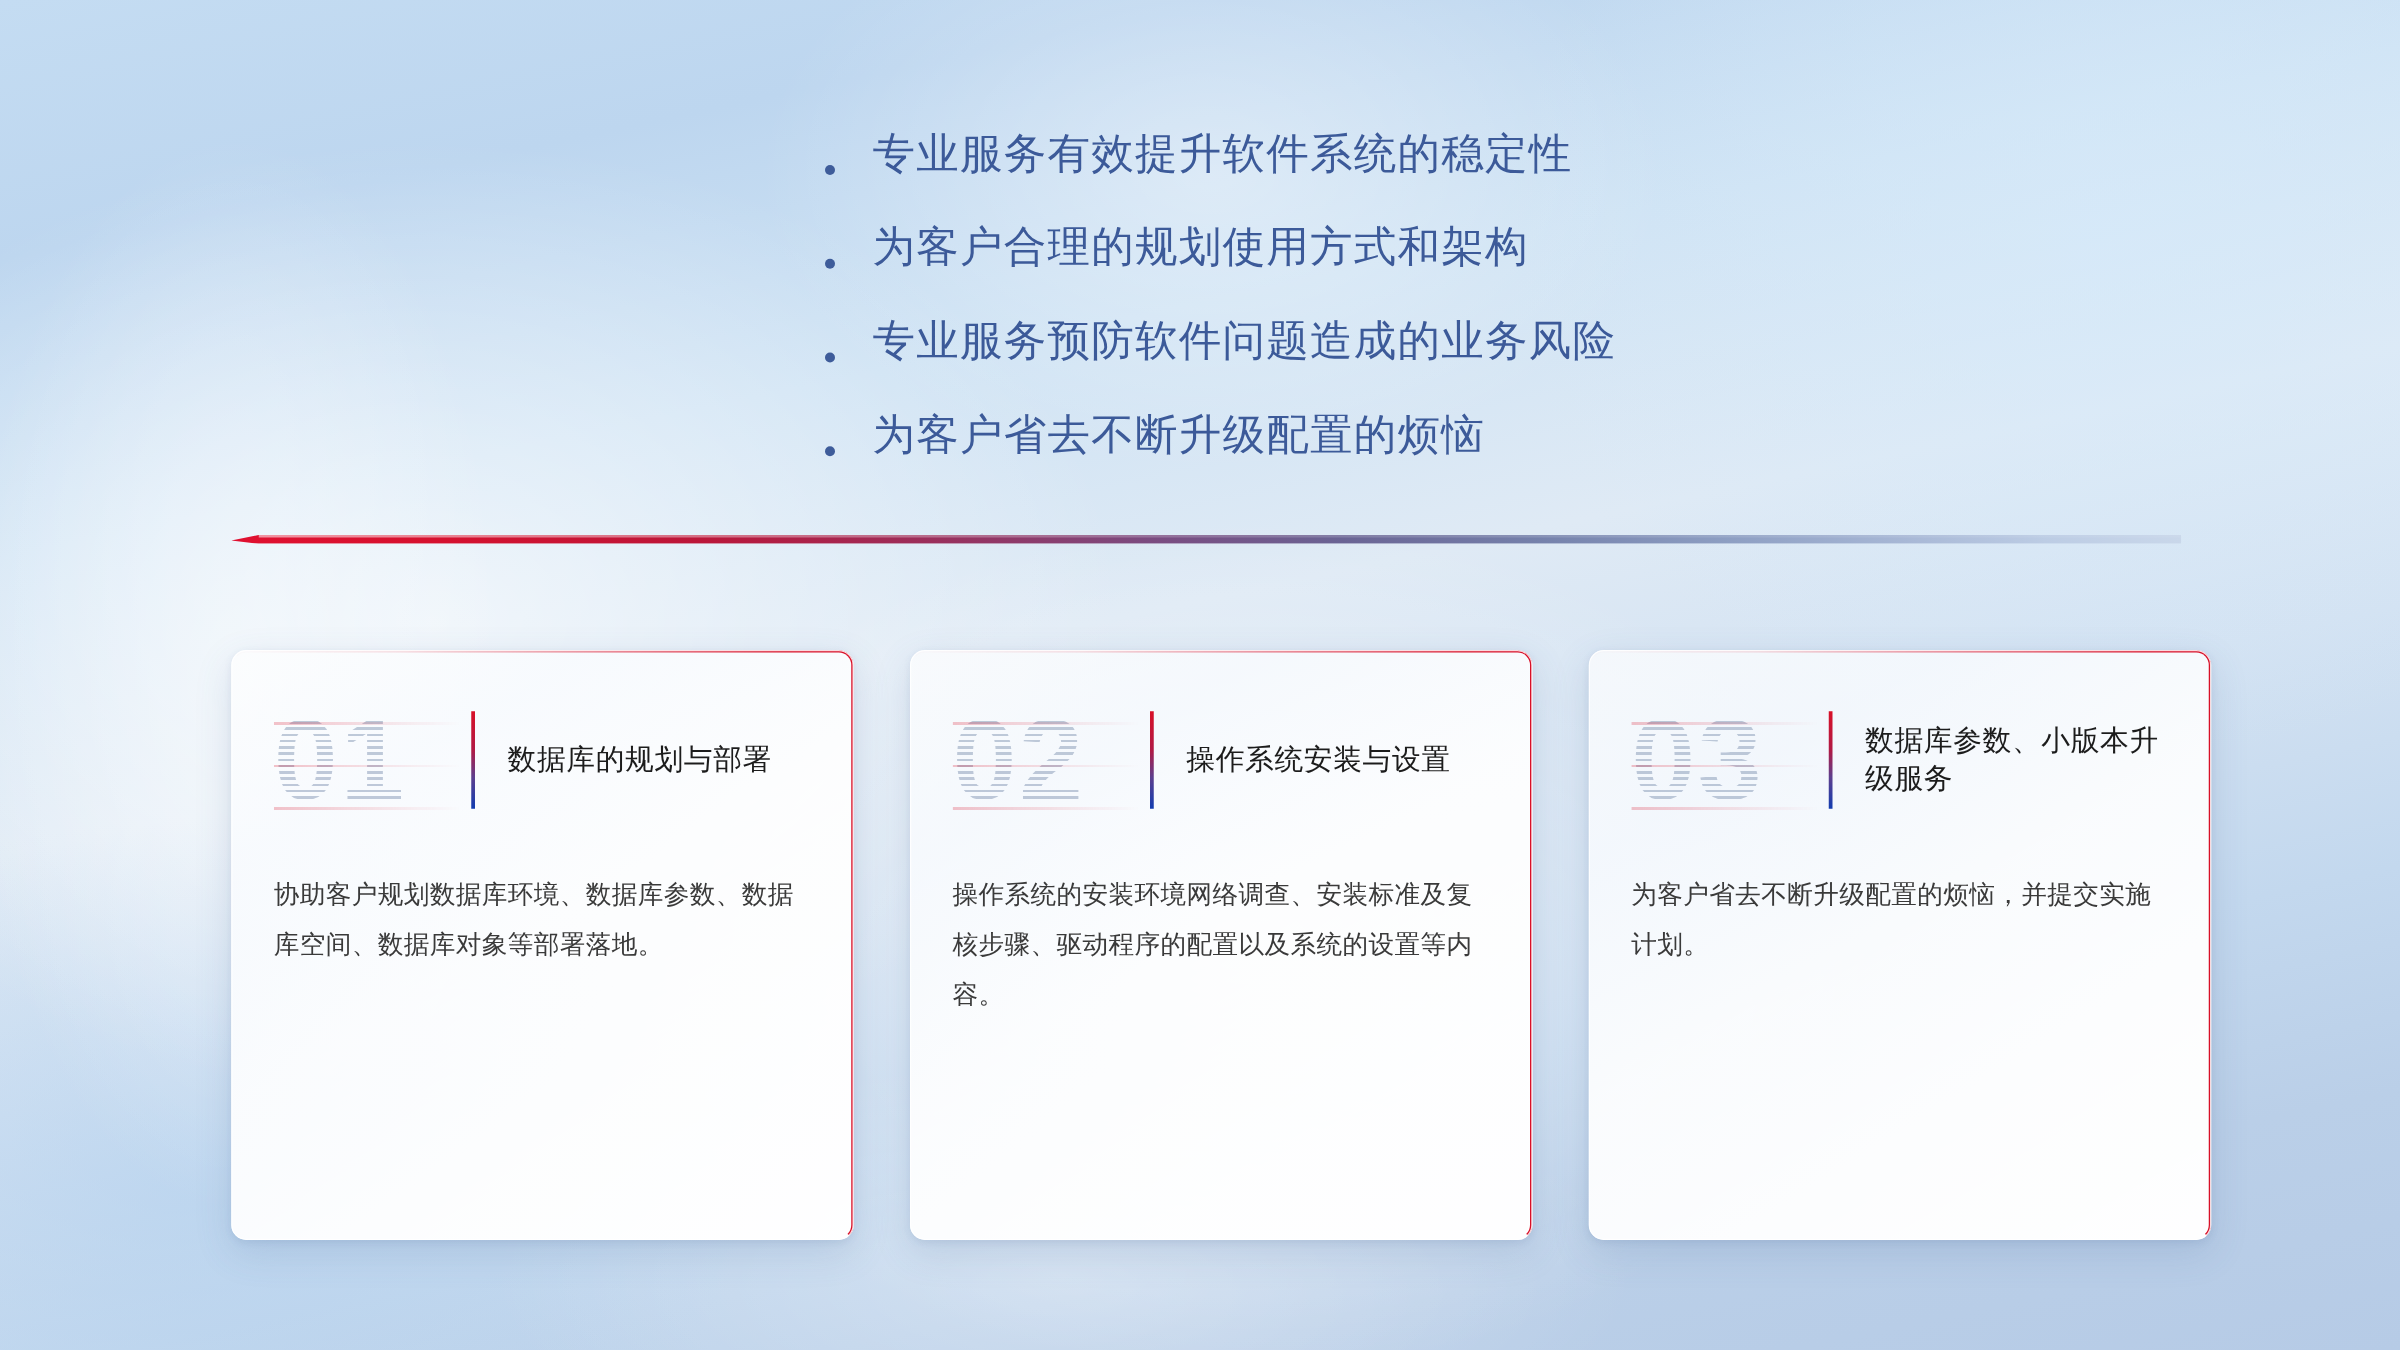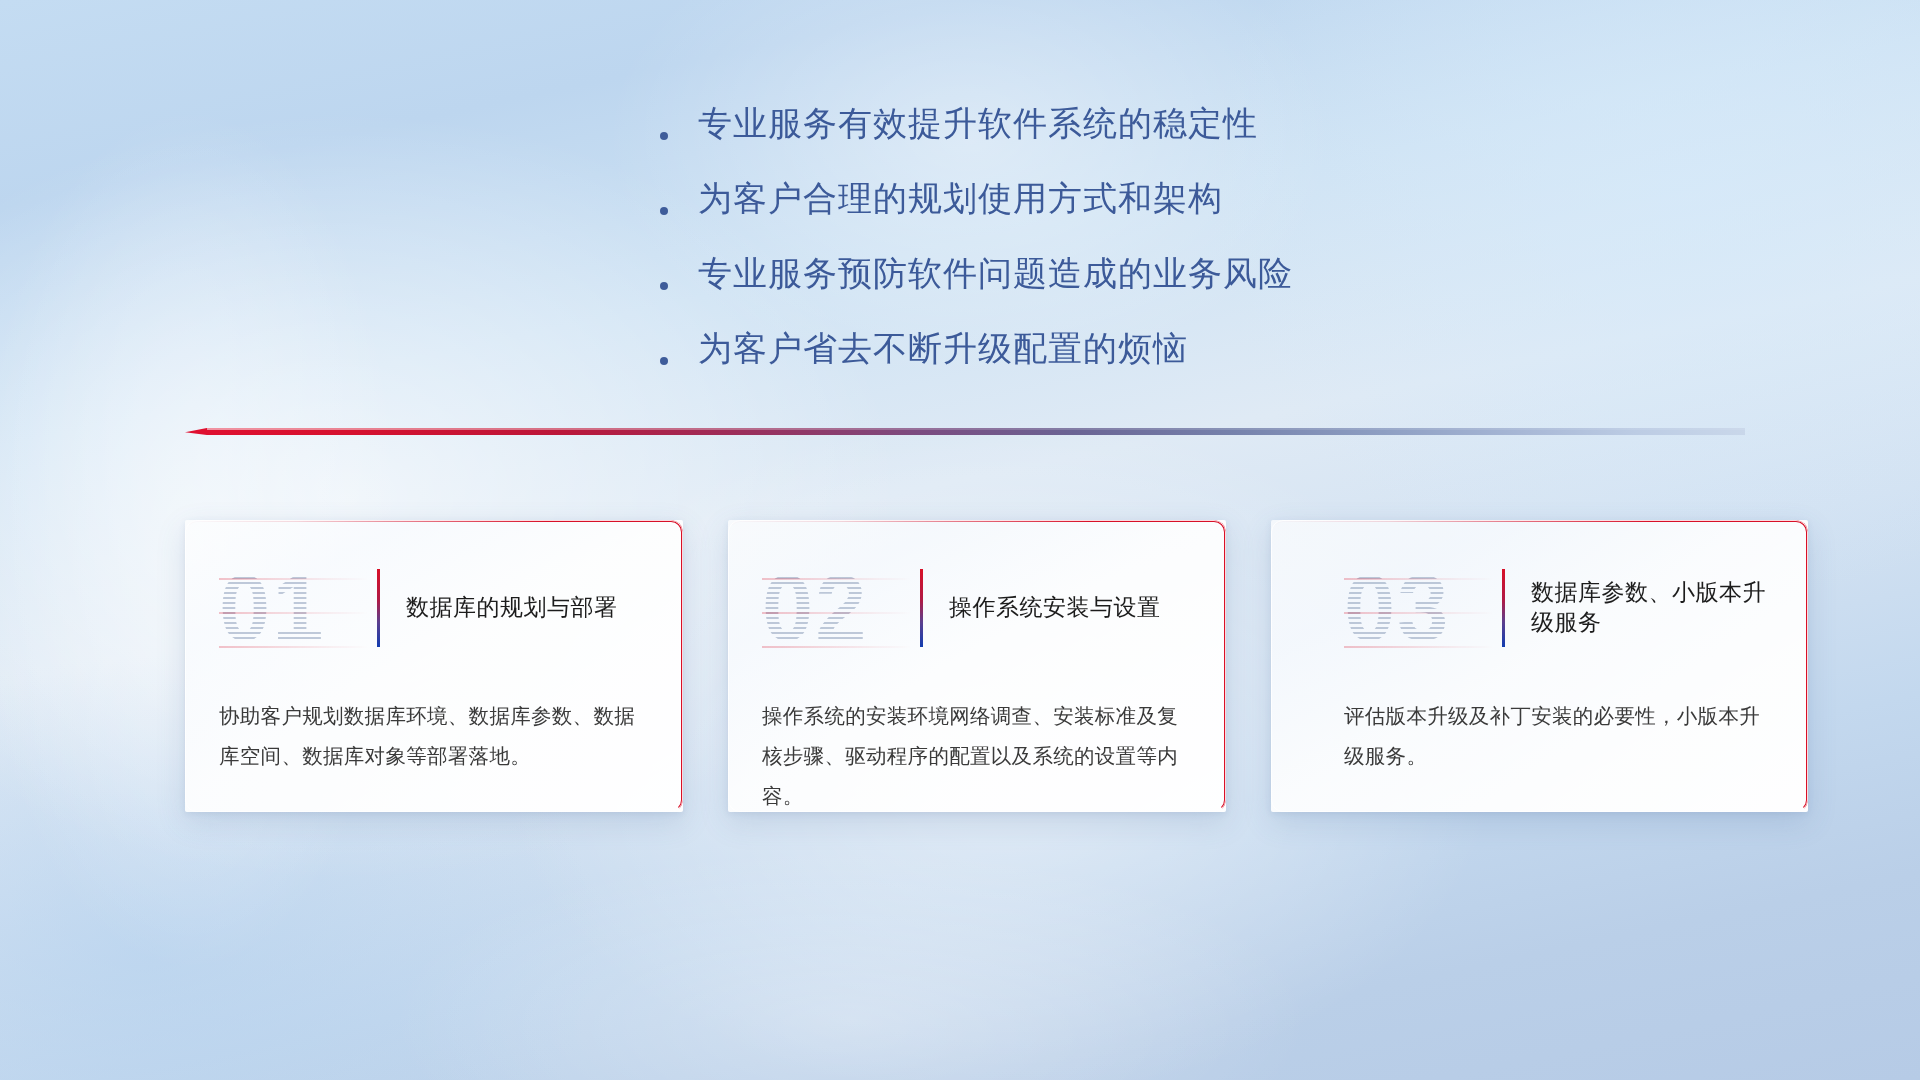--- a/index.html
+++ b/index.html
@@ -80,22 +80,22 @@
   .divider-shine{
     position:absolute;left:1.4%;top:4px;width:98.6%;height:2px;
     background:linear-gradient(90deg, rgba(255,255,255,0.55), rgba(255,255,255,0.18) 50%, rgba(255,255,255,0.05));
   }
 
   
   .cards{
     position:absolute;left:0;top:520px;width:1920px;height:410px;
   }
   .card{
-    position:absolute;top:0;width:498px;height:292px;
-    border-radius:2px;
+    position:absolute;top:0;width:498px;height:472px;
+    border-radius:12px;
     background:linear-gradient(150deg,
        rgba(255,255,255,0.70) 0%,
        rgba(250,252,255,0.80) 22%,
        rgba(255,255,255,0.90) 48%,
        rgba(255,255,255,0.96) 72%,
        rgba(255,255,255,0.99) 100%);
     box-shadow:0 10px 30px rgba(70,100,150,0.16), 0 2px 6px rgba(70,100,150,0.10);
     overflow:hidden;
   }
   .card-accent{
@@ -106,21 +106,21 @@
     border-left:2.5px solid transparent;
     -webkit-mask-image:linear-gradient(135deg, rgba(0,0,0,0) 0%, rgba(0,0,0,0.15) 14%, rgba(0,0,0,1) 46%, rgba(0,0,0,1) 100%);
     mask-image:linear-gradient(135deg, rgba(0,0,0,0) 0%, rgba(0,0,0,0.15) 14%, rgba(0,0,0,1) 46%, rgba(0,0,0,1) 100%);
   }
   .card-inner-edge{
     position:absolute;inset:0;border-radius:12px;pointer-events:none;
     border:1px solid rgba(255,255,255,0.85);
   }
   #card-0{left:185px;}
   #card-1{left:728px;}
-  #card-2{left:1271px;padding-left:39px;}
+  #card-2{left:1271px;}
 
   .card-head{
     position:relative;height:176px;
     display:flex;align-items:center;padding-left:34px;box-sizing:border-box;
   }
   .card-num{
     position:relative;
     font-size:92px;font-weight:700;letter-spacing:2px;
     color:#8fa0bb;
     opacity:0.55;
@@ -220,17 +220,17 @@
 
     <div class="card" id="card-2">
       <div class="card-accent"></div>
       <div class="card-inner-edge"></div>
       <div class="card-head">
         <div class="card-num">03</div>
         <div class="card-num-tint"></div>
         <div class="card-bar"></div>
         <div class="card-title">数据库参数、小版本升级服务</div>
       </div>
-      <div class="card-body">评估版本升级及补丁安装的必要性，小版本升级服务。</div>
+      <div class="card-body">为客户省去不断升级配置的烦恼，并提交实施计划。</div>
     </div>
 
   </div>
 </div>
 
 </body></html>

